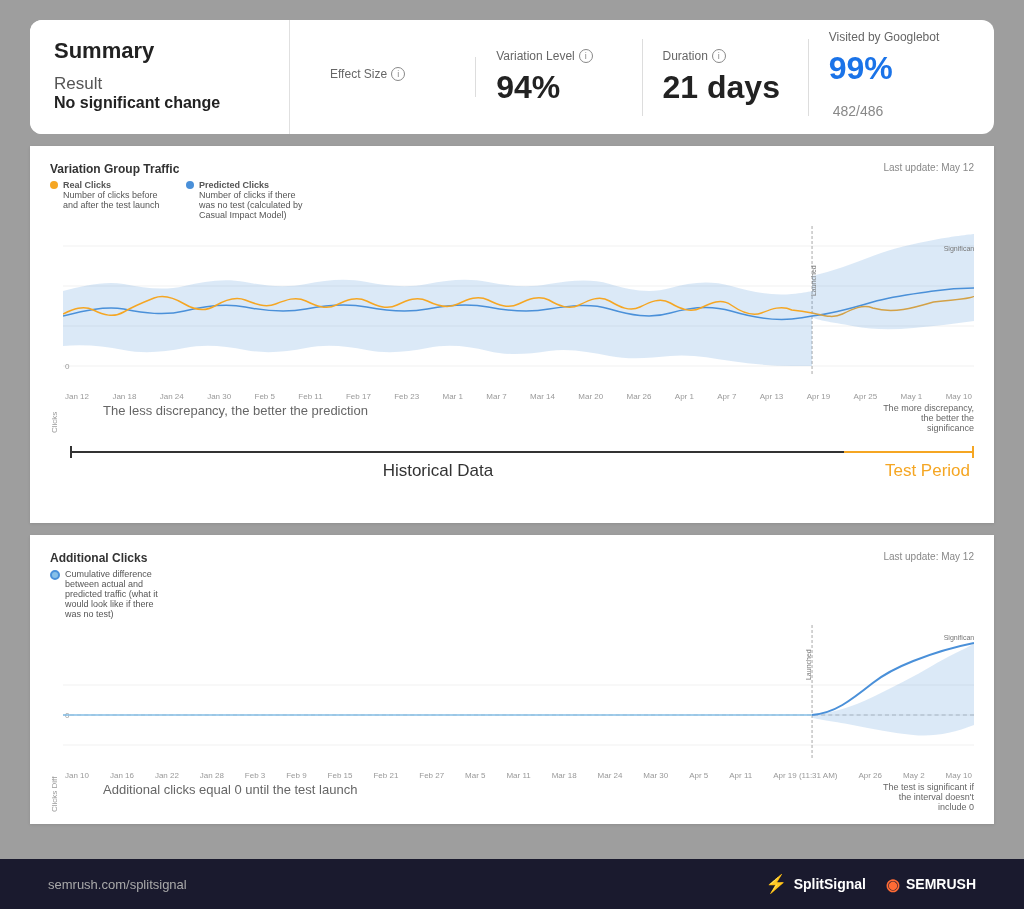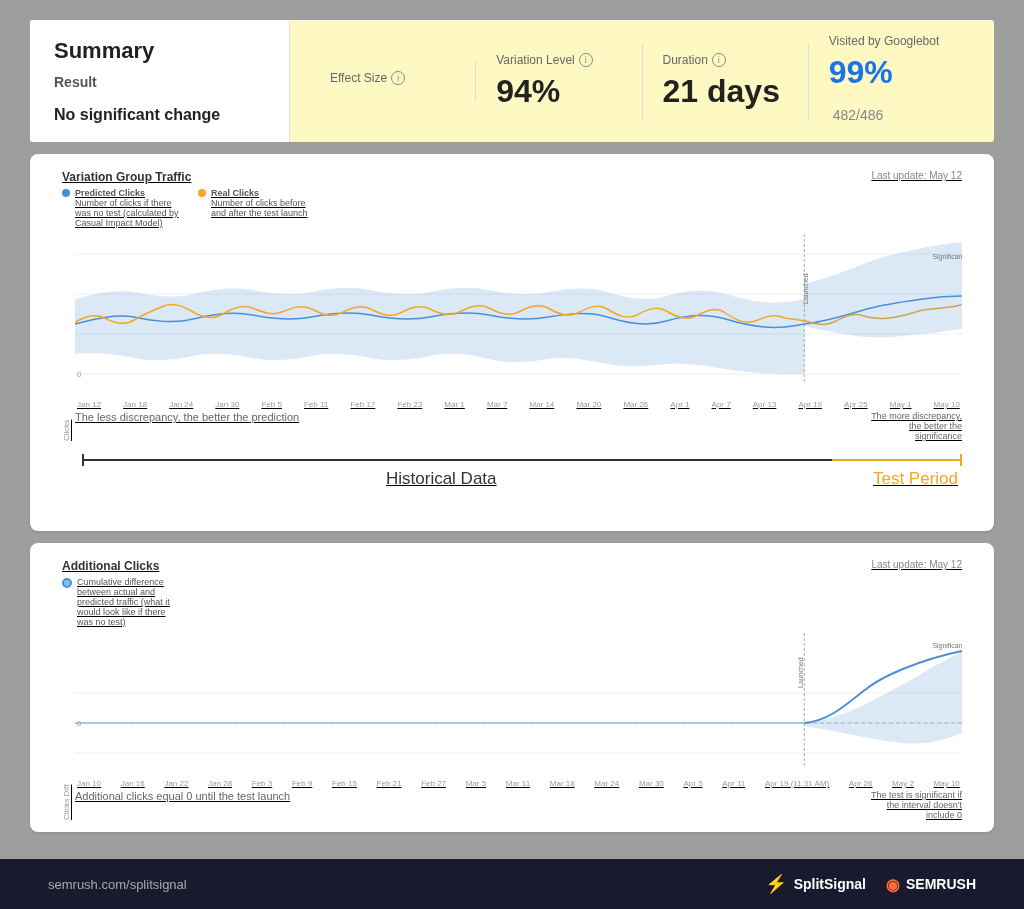--- a/index.html
+++ b/index.html
@@ -15,42 +15,41 @@
       flex: 1;
       padding: 20px 30px;
       display: flex;
       flex-direction: column;
       gap: 12px;
     }
     
     .summary-bar {
       display: flex;
       align-items: stretch;
-      background: #fef9c3;
-      border-radius: 3px;
+      background: #ffffff;
+      border-radius: 12px;
       overflow: hidden;
       min-height: 100px;
     }
     .summary-left {
       background: #fff;
       padding: 18px 24px;
       min-width: 260px;
       border-right: 1px solid #e0e0e0;
     }
     .summary-title {
       font-size: 22px;
       font-weight: 700;
       color: #222;
       margin-bottom: 10px;
     }
     .summary-result-label {
-      font-size: 14px;
+      font-size: 17px;
       color: #555;
-      margin-bottom: 16px;
-      font-weight: bold;
+      margin-bottom: 0;
     }
     .summary-result-value {
       font-size: 16px;
       font-weight: 700;
       color: #222;
     }
     .summary-metrics {
       display: flex;
       flex: 1;
       align-items: center;
@@ -96,24 +95,23 @@
     .metric-value-suffix {
       font-size: 14px;
       color: #888;
       margin-left: 4px;
       font-weight: normal;
       margin-top: 48px;
     }
     
     .chart-panel {
       background: #fff;
-      border-radius: 8px;
-      padding: 16px 32px 12px;
+      border-radius: 0;
+      padding: 16px 20px 12px;
       box-shadow: 0 1px 3px rgba(0,0,0,0.1);
-      text-decoration: underline;
     }
     .chart-header {
       display: flex;
       justify-content: space-between;
       align-items: flex-start;
       margin-bottom: 6px;
     }
     .chart-title {
       font-size: 12px;
       font-weight: 700;
@@ -185,23 +183,24 @@
     }
     .splitsignal-icon {
       color: #4a90d9;
       font-size: 18px;
     }
     .semrush-icon {
       color: #ff6b35;
       font-size: 16px;
     }
     .chart-note {
-      font-size: 11px;
+      font-size: 13px;
       color: #666;
       text-align: center;
+      margin-left: 40px;
     }
     .chart-note-right {
       font-size: 9px;
       color: #666;
       text-align: right;
       max-width: 100px;
     }
     .y-axis-label {
       font-size: 8px;
       color: #999;
@@ -265,31 +264,31 @@
       </div>
     </div>
   </div>
 
   <div class="chart-panel">
     <div class="chart-header">
       <div>
         <div class="chart-title">Variation Group Traffic</div>
         <div class="chart-legend">
           <div class="legend-item">
+            <div class="legend-dot orange"></div>
+            <div>
+              <div style="font-weight:700;">Real Clicks</div>
+              <div>Number of clicks before and after the test launch</div>
+            </div>
+          </div>
+          <div class="legend-item">
             <div class="legend-dot blue"></div>
             <div>
               <div style="font-weight:700;">Predicted Clicks</div>
               <div>Number of clicks if there was no test (calculated by Casual Impact Model)</div>
-            </div>
-          </div>
-          <div class="legend-item">
-            <div class="legend-dot orange"></div>
-            <div>
-              <div style="font-weight:700;">Real Clicks</div>
-              <div>Number of clicks before and after the test launch</div>
             </div>
           </div>
         </div>
       </div>
       <div class="last-update">Last update: May 12</div>
     </div>
 
     <div class="chart-with-yaxis">
       <div class="y-axis-label">Clicks</div>
       <div style="flex:1;">

